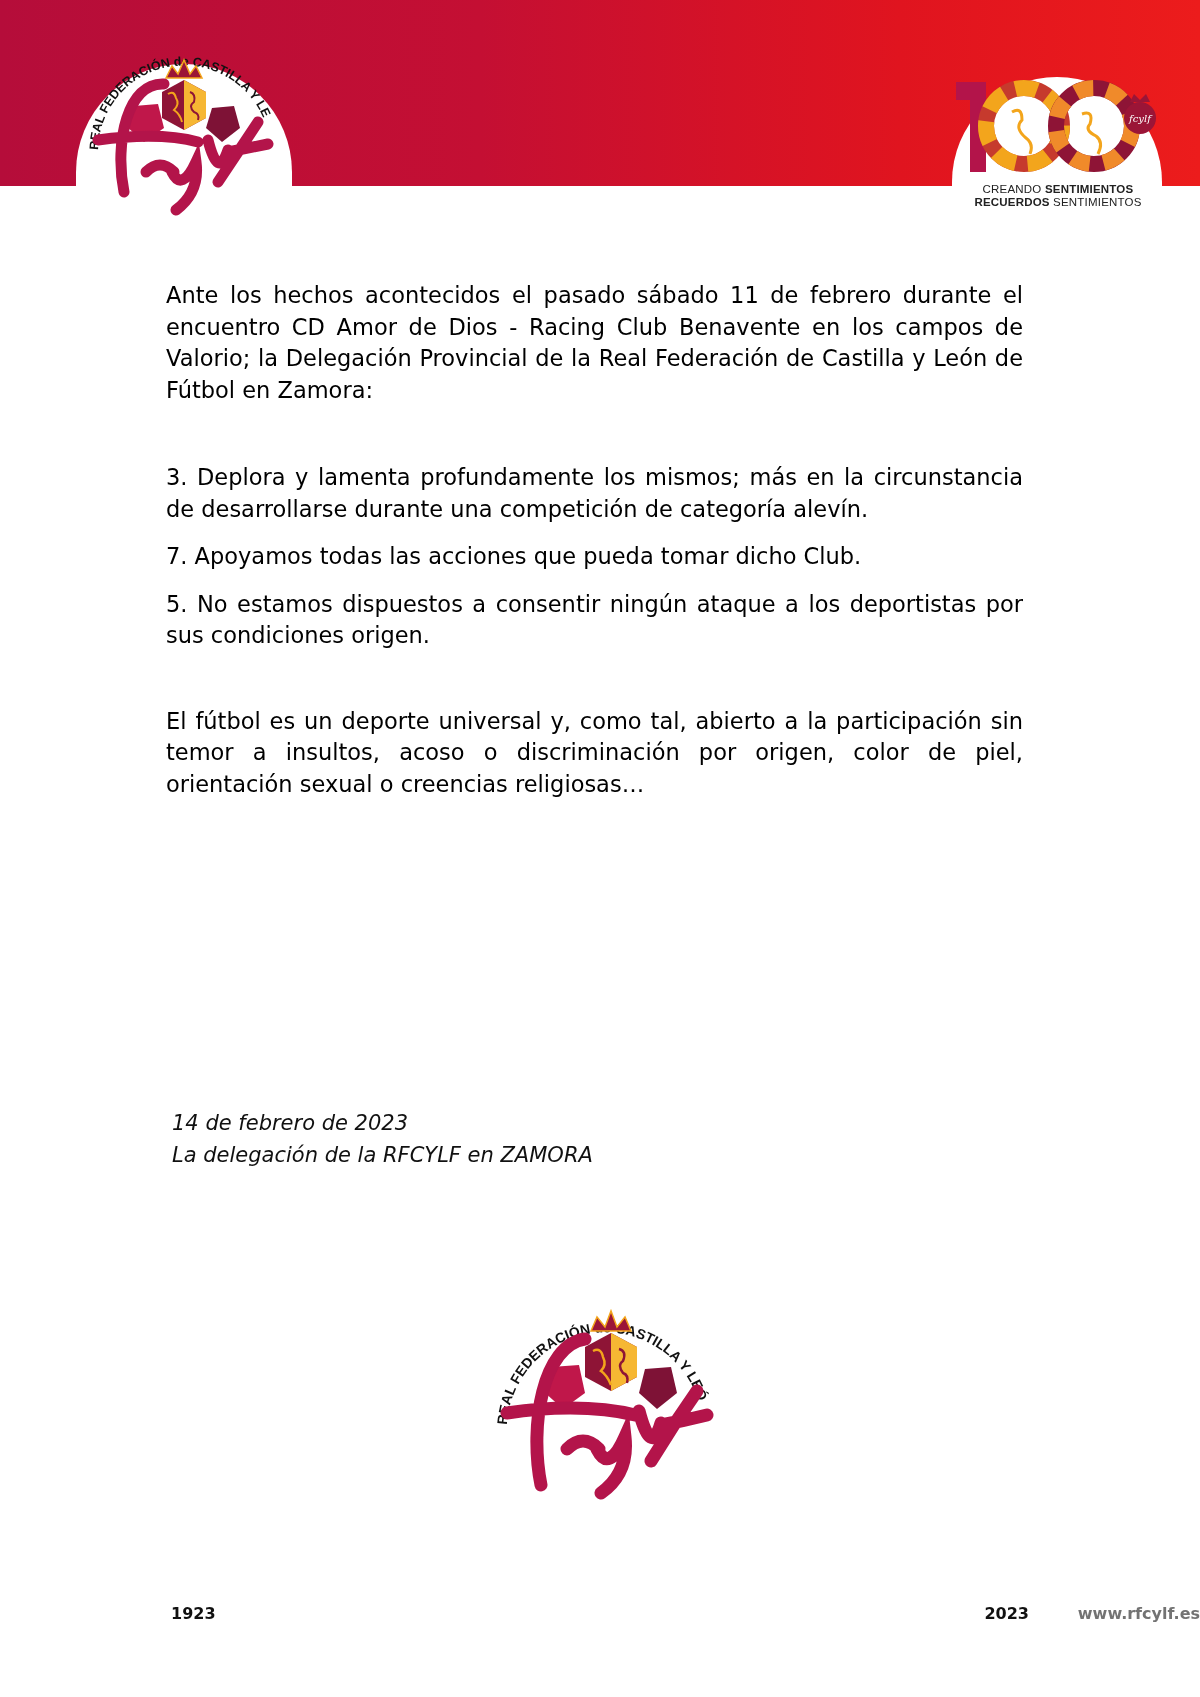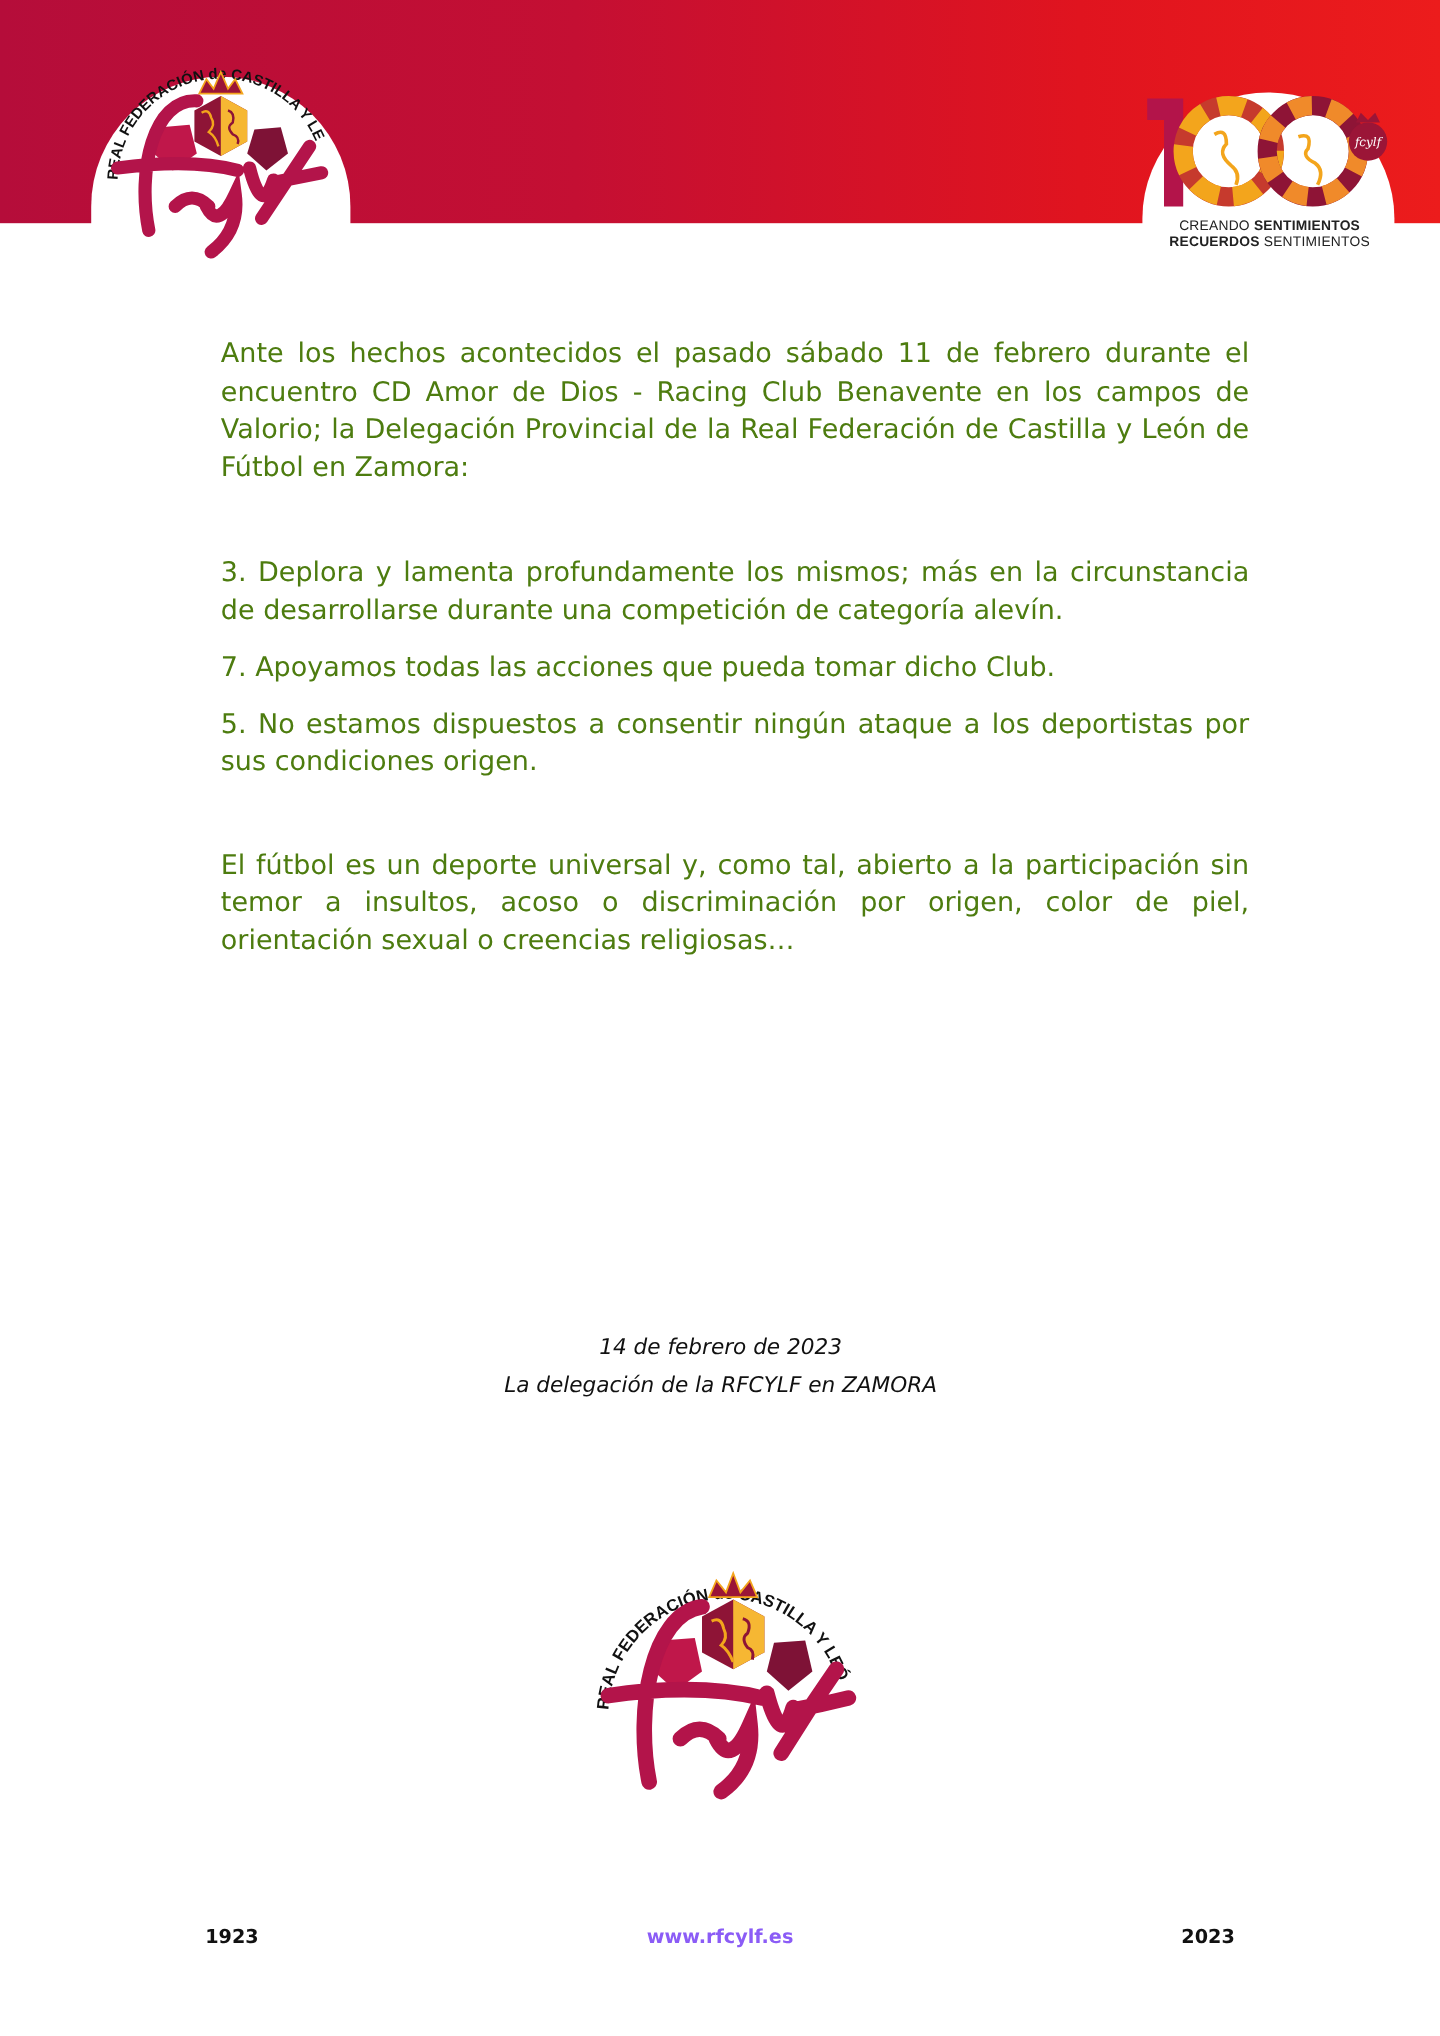--- a/index.html
+++ b/index.html
@@ -5,34 +5,34 @@
   html, body { margin:0; padding:0; }
   body { width:1200px; height:1697px; position:relative; background:#ffffff; overflow:hidden;
          font-family:"DejaVu Sans", sans-serif; color:#111; }
   .header-band { position:absolute; left:0; top:0; width:1200px; height:186px;
     background:linear-gradient(90deg, #b50d3a 0%, #c40f33 40%, #e0141f 75%, #ec1c1c 100%); }
   .logo-left { position:absolute; left:68px; top:22px; width:232px; height:200px; }
   .logo-right { position:absolute; left:944px; top:22px; width:226px; height:196px; }
   .tagline { position:absolute; left:968px; top:183px; font-family:"Liberation Sans", sans-serif;
     font-size:11.5px; line-height:12.5px; color:#222; text-align:center; width:180px; letter-spacing:0.2px; }
   .tagline b { font-weight:bold; }
-  .content { position:absolute; left:184px; top:280px; width:857px;
-    font-family:"DejaVu Sans", sans-serif; font-size:22.5px; line-height:31.5px; color:#4d7c0f; }
+  .content { position:absolute; left:166px; top:280px; width:857px;
+    font-family:"DejaVu Sans", sans-serif; font-size:22.5px; line-height:31.5px; color:#000000; }
   .content p { margin:0; text-align:justify; }
   .intro { margin-bottom:56px !important; }
   .item { margin-bottom:16px !important; }
   .closing { margin-top:54px !important; }
-  .signature { position:absolute; left:172px; top:1107px; width:857px; text-align:center;
-    font-family:"DejaVu Sans", sans-serif; font-style:italic; font-size:18px; line-height:32px; color:#111; }
+  .signature { position:absolute; left:172px; top:1107px; width:857px; text-align:left;
+    font-family:"DejaVu Sans", sans-serif; font-style:italic; font-size:21px; line-height:32px; color:#111; }
   .logo-bottom { position:absolute; left:485px; top:1275px; width:245px; height:240px; }
   .footer { position:absolute; top:1604px; font-family:"DejaVu Sans", sans-serif; font-weight:bold;
     font-size:16px; color:#111; }
   .footer-left { left:171px; }
   .footer-right { right:171px; }
-  .footer-url { left:0; width:1200px; text-align:center; color:#8b5cf6; }
+  .footer-url { left:0; width:1200px; text-align:right; color:#737373; }
 </style>
 </head>
 <body>
 
 <div class="header-band"></div>
 
 <div class="logo-left">
   <svg width="232" height="200" viewBox="0 0 232 200">
     <defs>
       <path id="arcL" d="M30,128 A86,86 0 0 1 196,98"></path>

